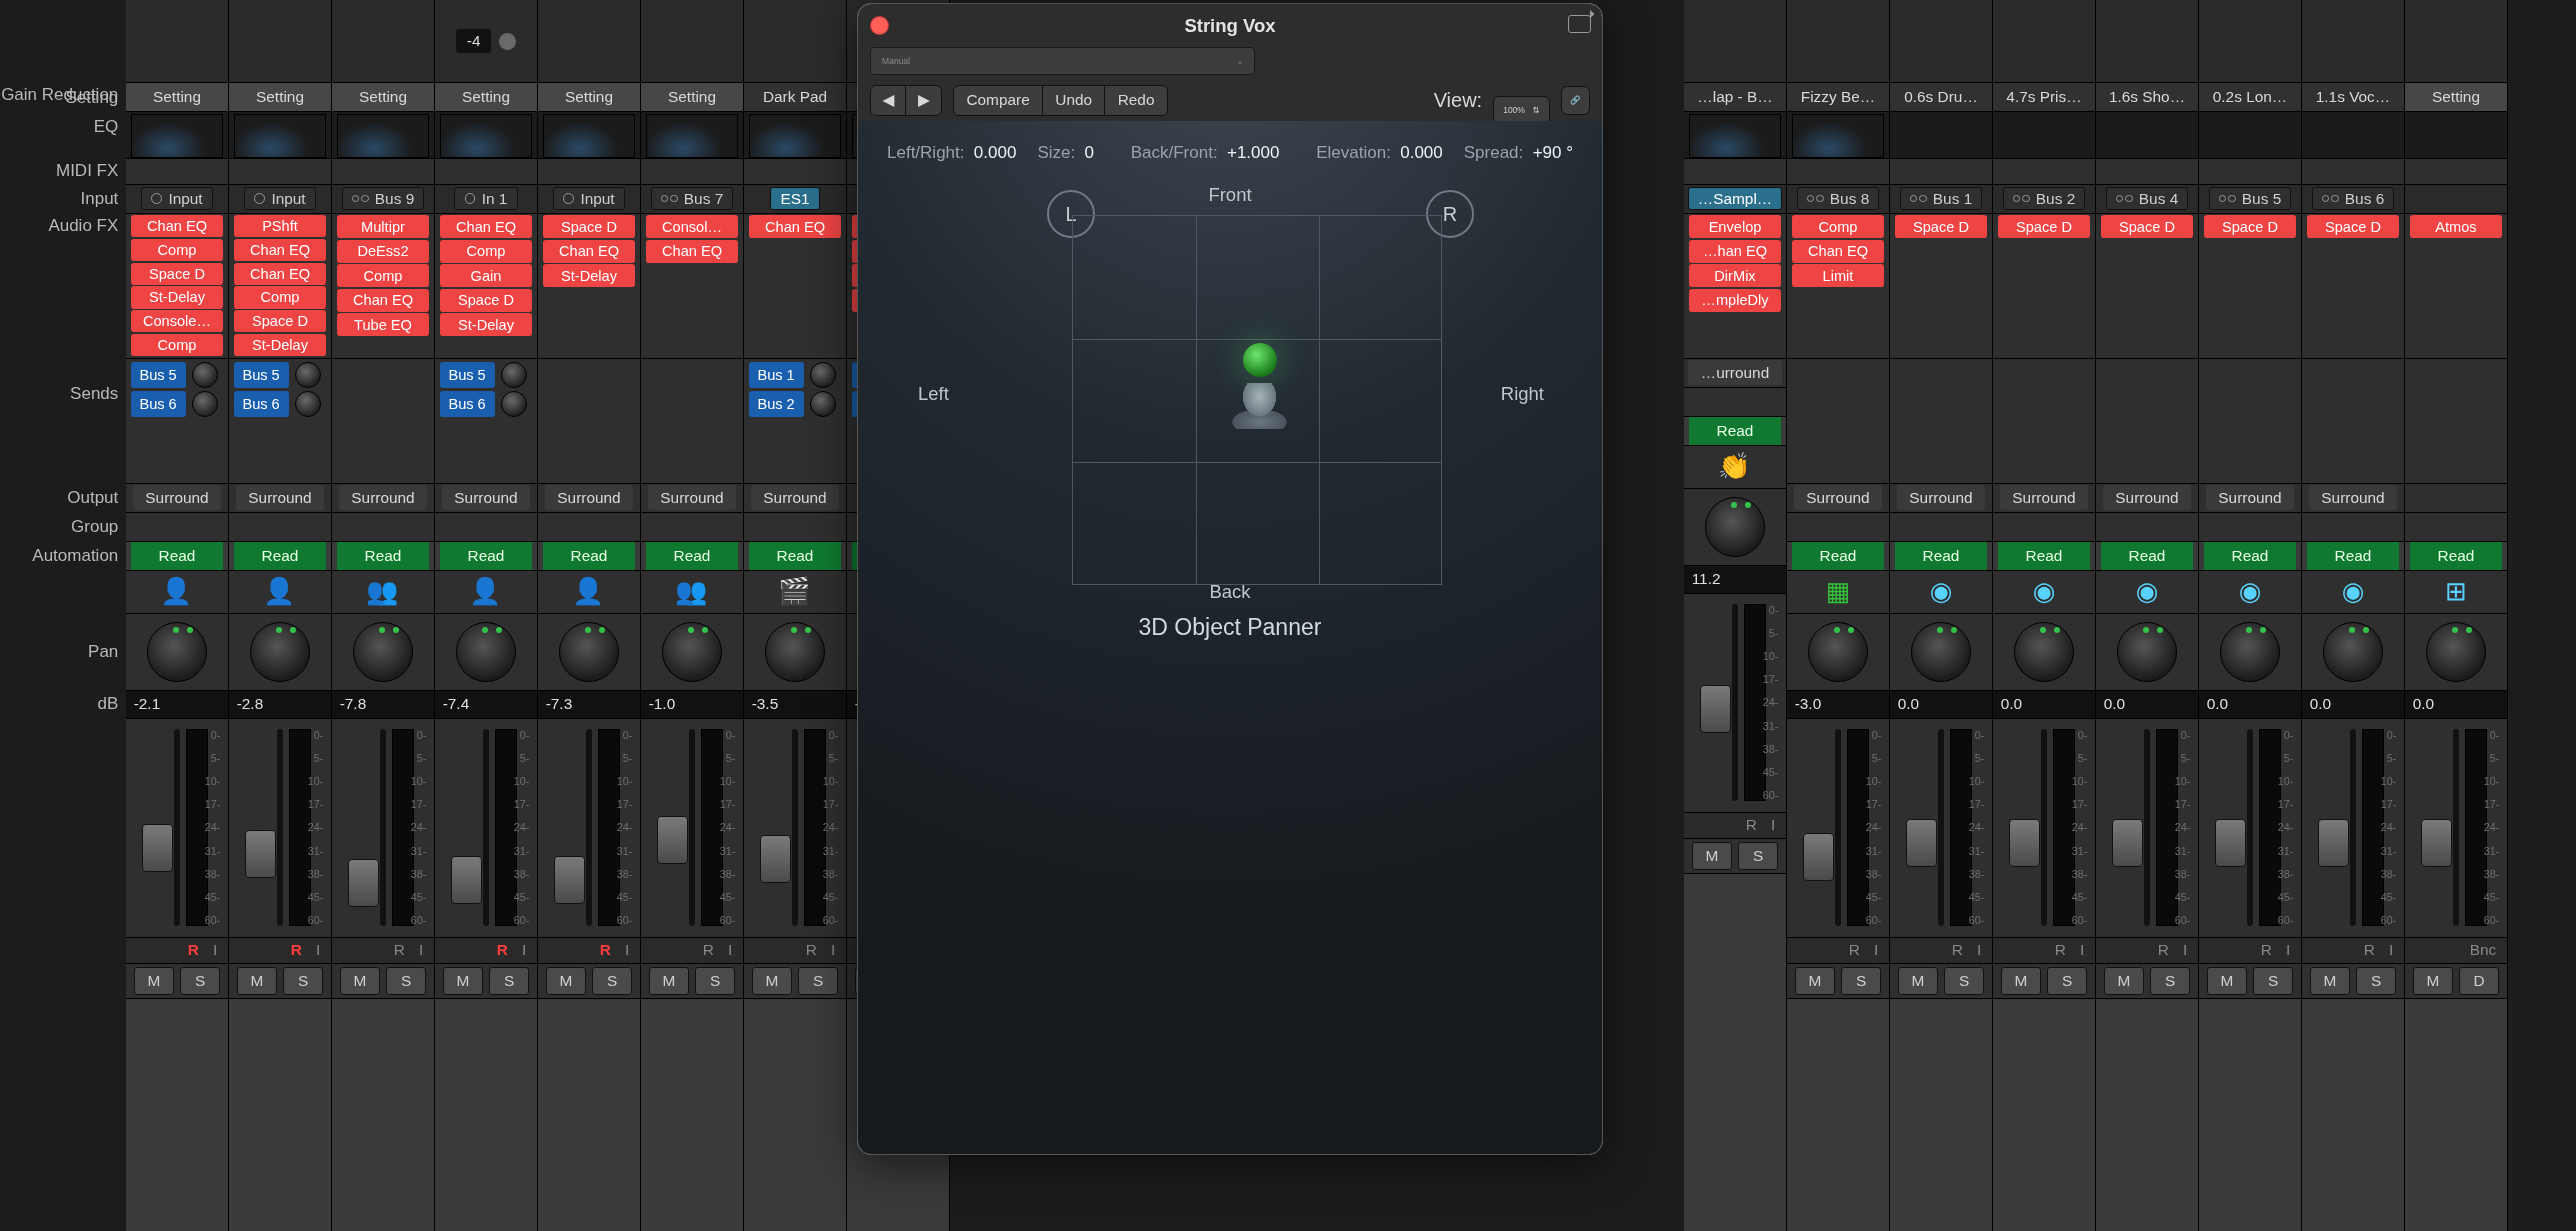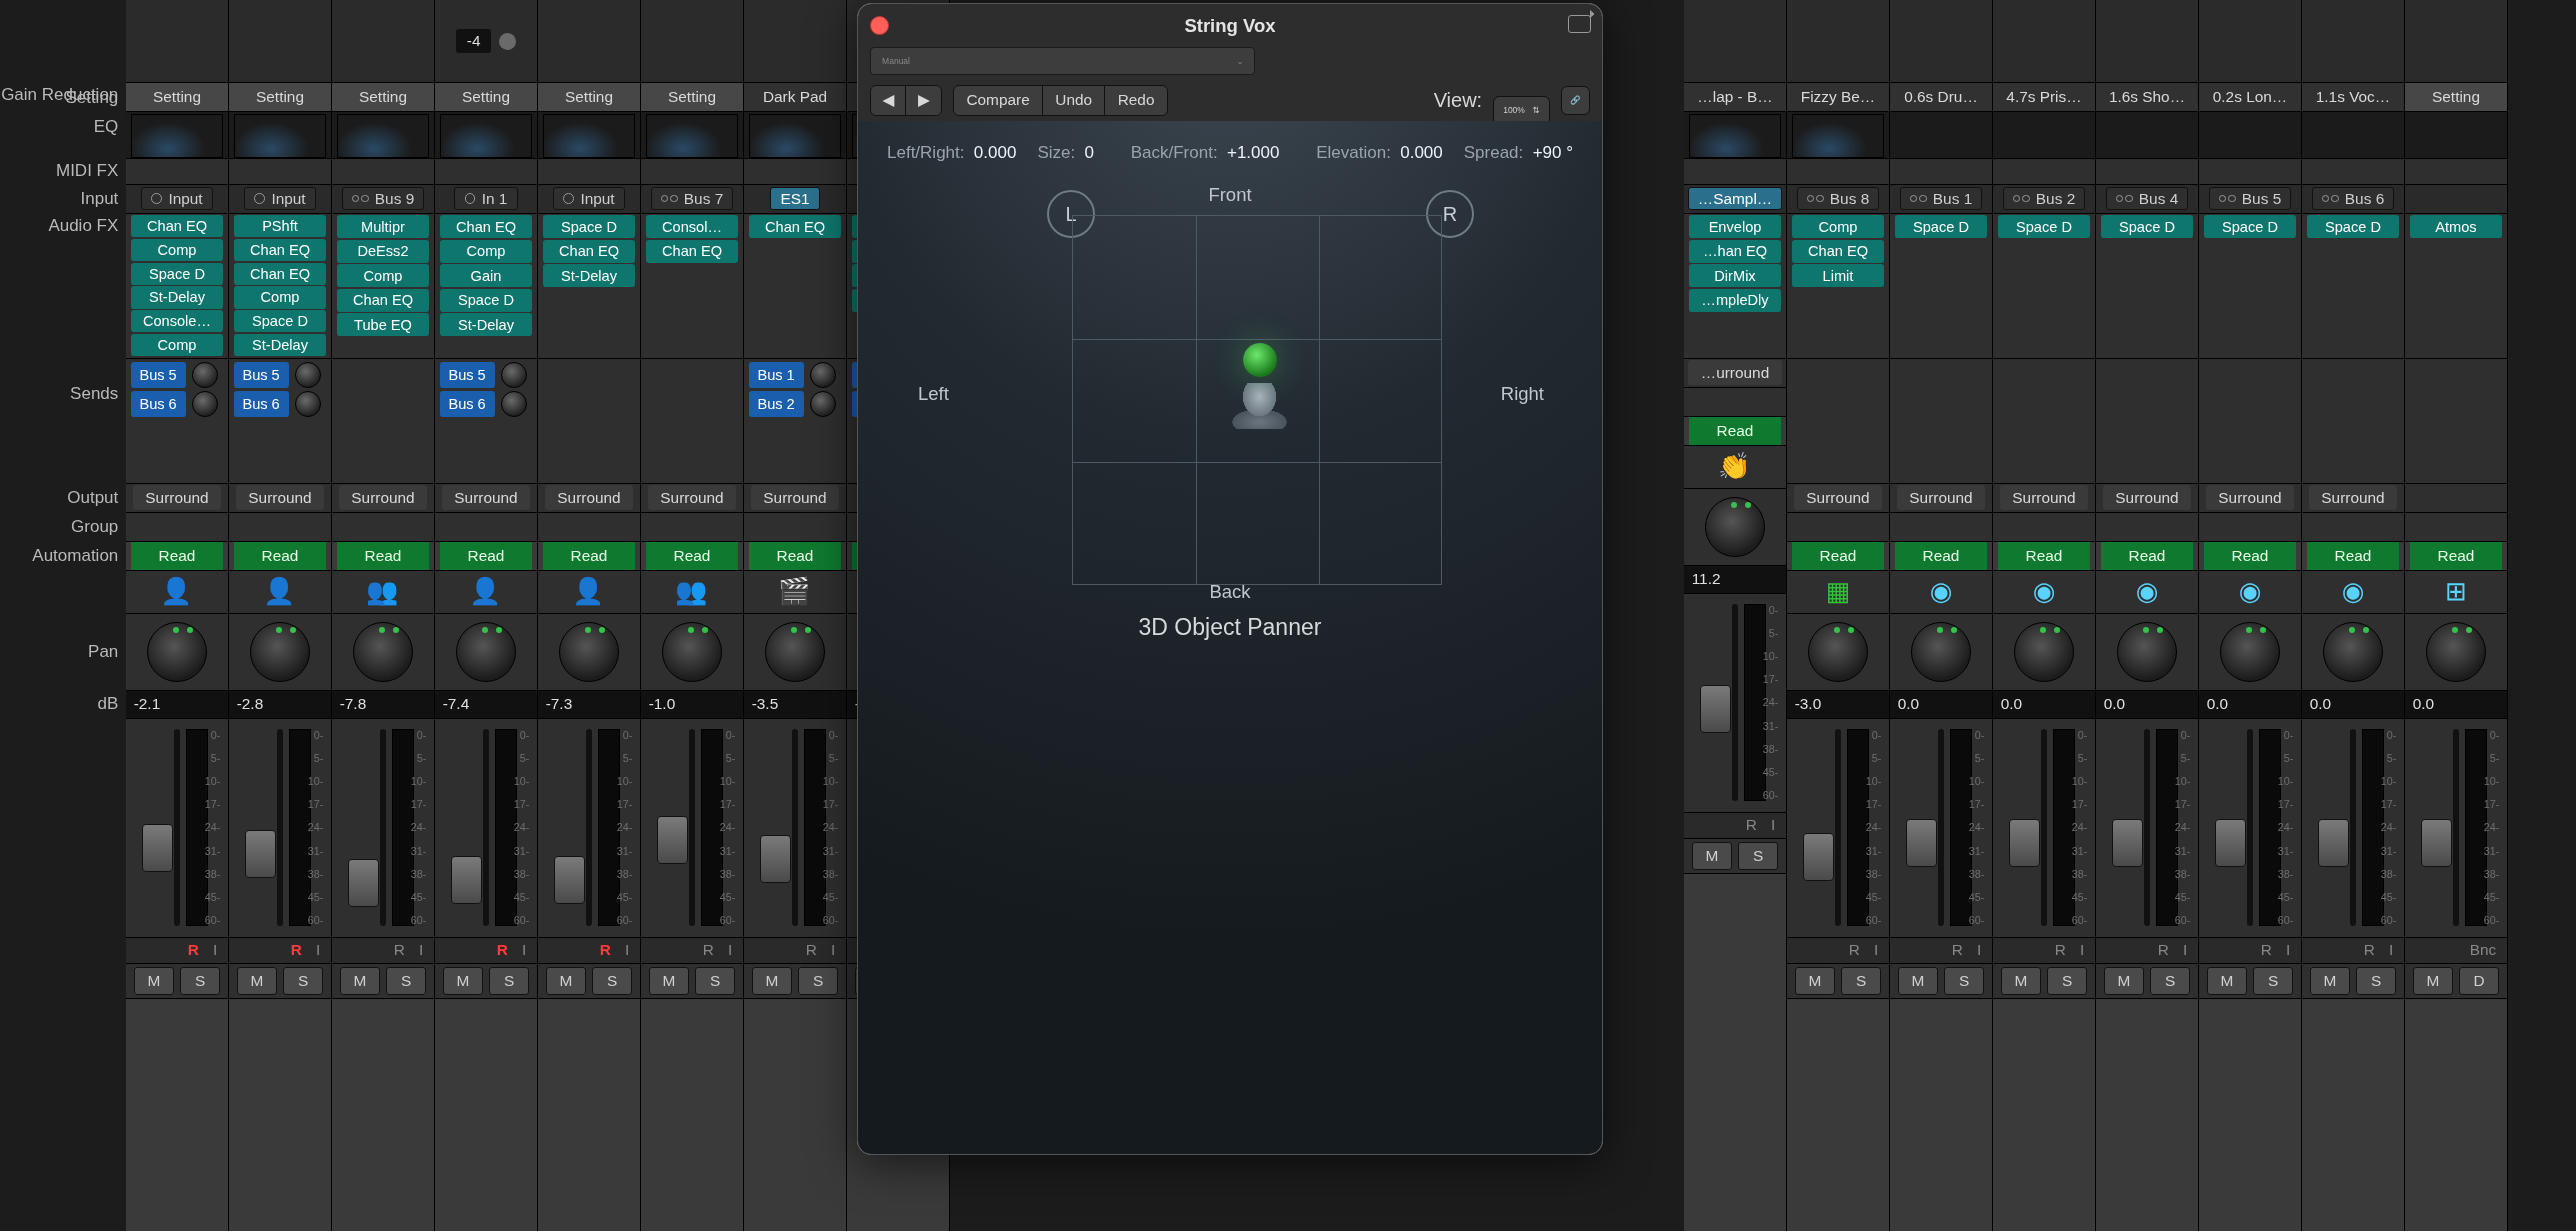--- a/index.html
+++ b/index.html
@@ -88,21 +88,21 @@
   color:#cfcfcf;
 }
 .input-pill.instr { background:#2a6f8c; color:#fff; }
 .io-dot { width:10.8px;height:10.8px;border:1.5px solid #9a9a9a;border-radius:50%; }
 .io-dots { display:flex; gap:1.5px; }
 .io-dots span{width:7.7px;height:7.7px;border:1.5px solid #9a9a9a;border-radius:50%;}
 
 .h-fx { height: 145px; background:#2f2f2f; flex-direction:column; justify-content:flex-start; padding:1.5px 4.6px; gap:1.5px;}
 .fx-pill{
   width:100%; height:23px;
-  background:#0f766e; color:#fff;
+  background:#ef4444; color:#fff;
   display:flex; align-items:center; justify-content:center;
   border-radius:3.1px; font-size:14.6px;
 }
 
 .h-sends { height: 125px; background:#2f2f2f; flex-direction:column; justify-content:flex-start; padding:3.1px 4.6px; gap:3.1px; }
 .send-row{
   width:100%; height:26px; display:flex; align-items:center; gap:6.2px;
 }
 .send-pill{ flex:0 0 55px; height:100%; background:#1a5fae; color:#fff; display:flex;align-items:center;justify-content:center;border-radius:3.1px; font-size:14.6px;}
 .send-knob{

